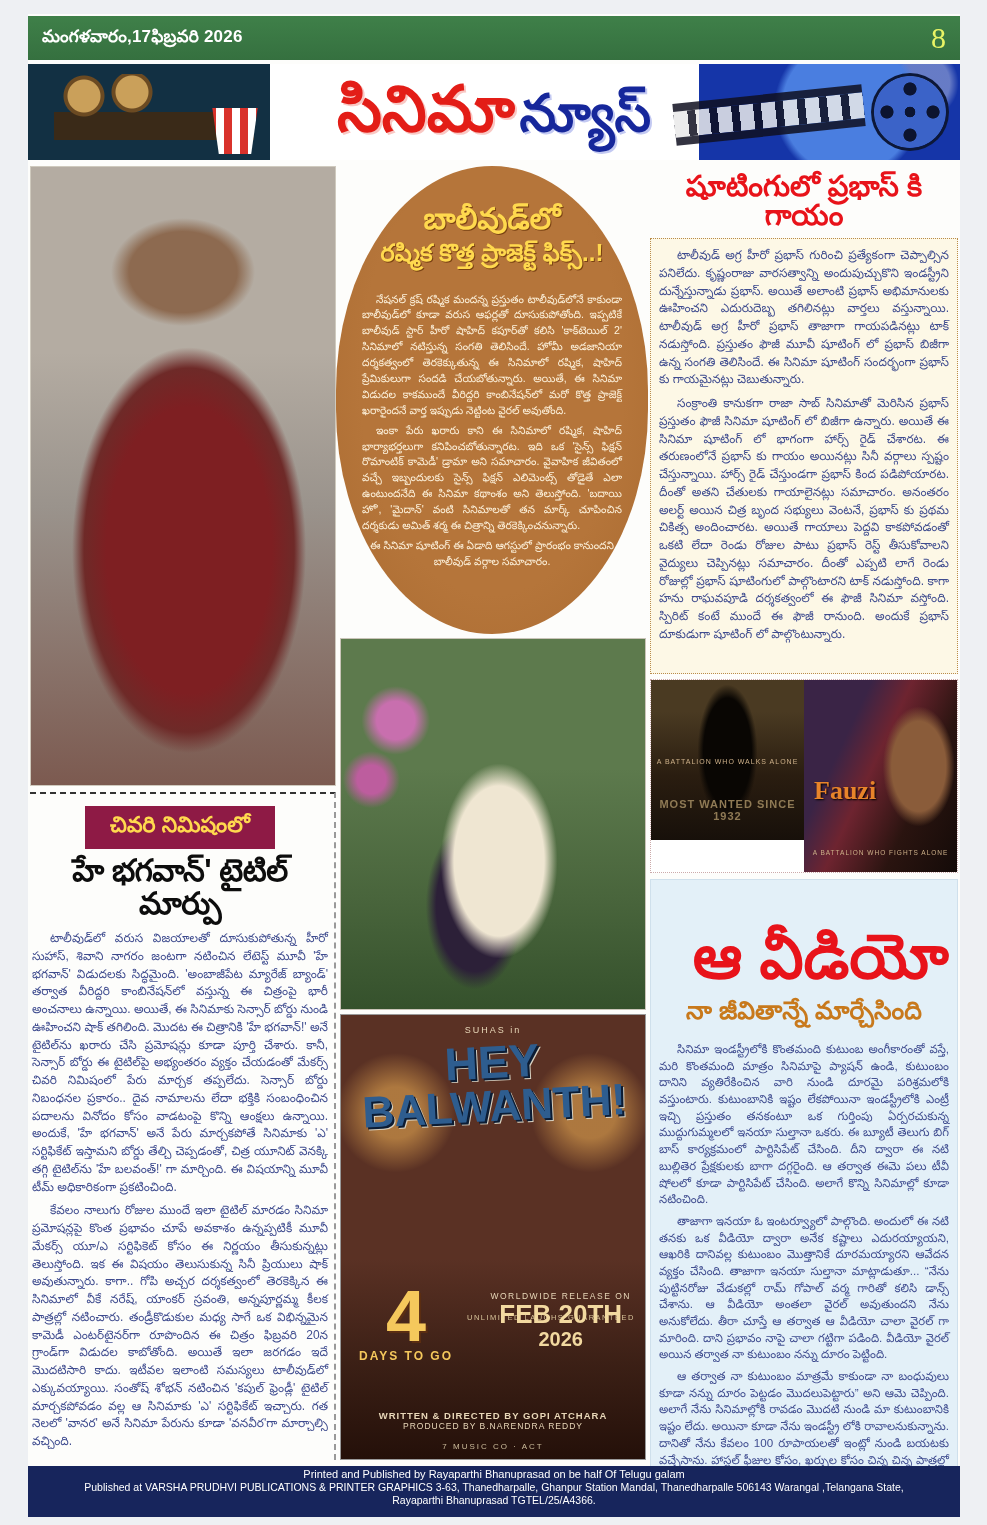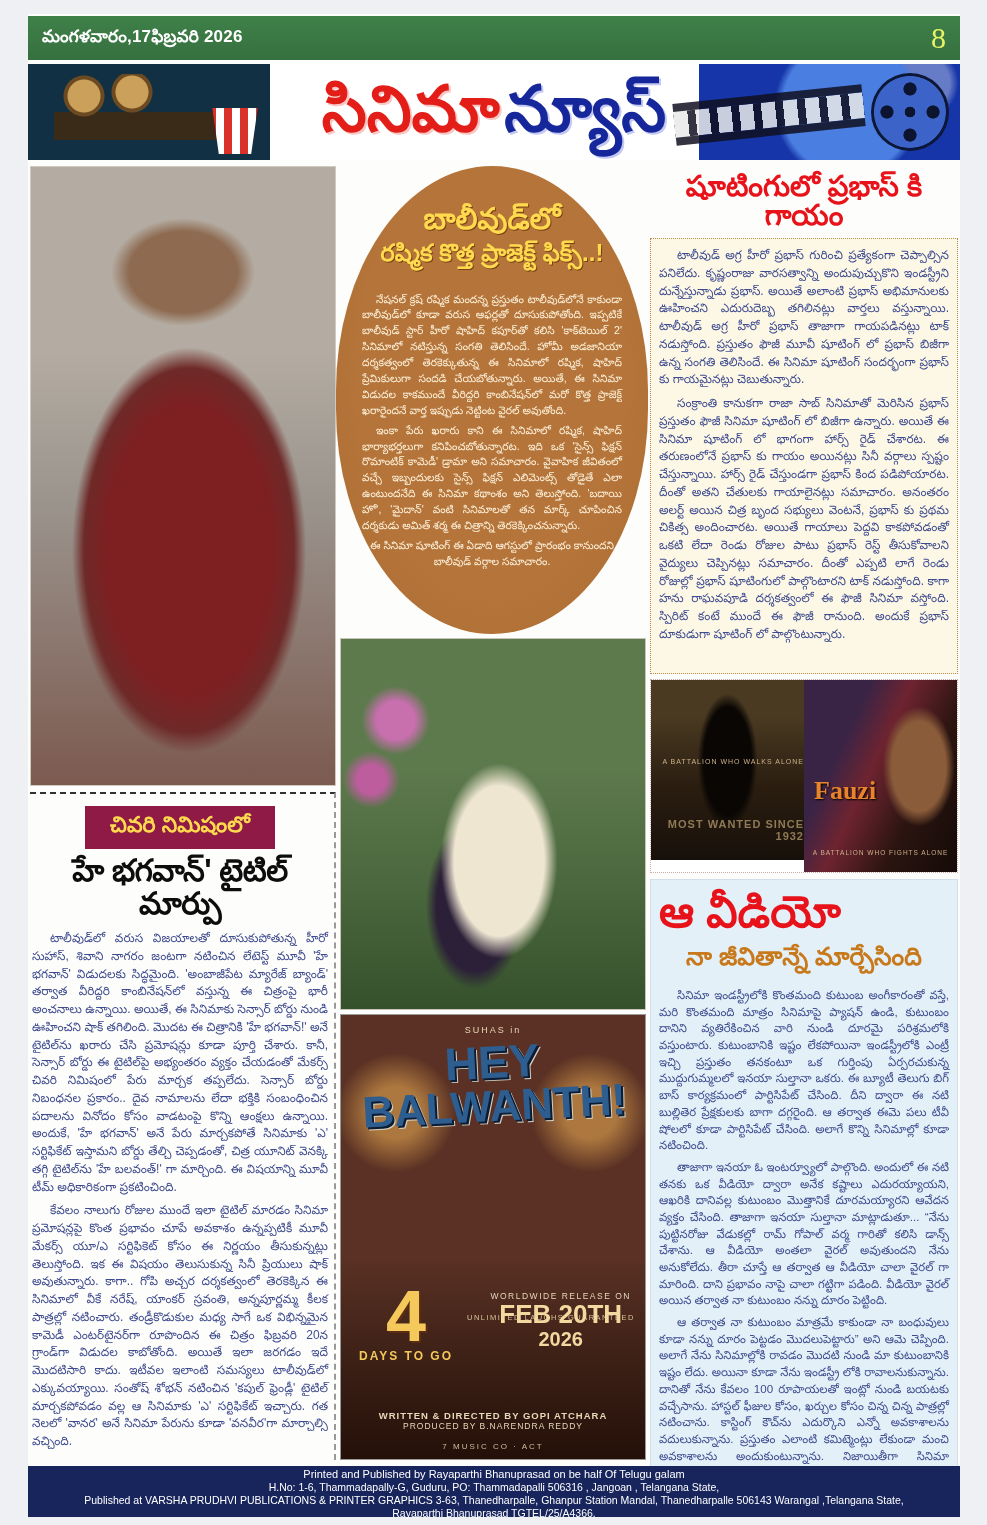--- a/index.html
+++ b/index.html
@@ -45,21 +45,21 @@
     clip-path:polygon(8% 18%, 92% 18%, 80% 100%, 20% 100%);
   }
   .popcorn:before {
     content:""; position:absolute; left:2px; top:-10px; width:50px; height:18px;
     background:radial-gradient(circle at 8px 10px,#f7e9b8 0 7px,transparent 8px),
                radial-gradient(circle at 24px 6px,#f3dfa4 0 8px,transparent 9px),
                radial-gradient(circle at 41px 10px,#f7e9b8 0 7px,transparent 8px);
   }
   .masthead-title { position:absolute; left:0; right:0; top:8px; text-align:center; font-weight:bold; }
   .masthead-title .t1 { color:#e31d17; font-size:64px; text-shadow:2px 2px 0 #f9c8c4; }
-  .masthead-title .t2 { color:#16279b; font-size:64px; text-shadow:2px 2px 0 #c3c9f2; }
+  .masthead-title .t2 { color:#16279b; font-size:52px; text-shadow:2px 2px 0 #c3c9f2; }
   .reel {
     position:absolute; right:14px; top:12px; width:72px; height:72px; border-radius:50%;
     background:
       radial-gradient(circle at 50% 50%, #0c1430 0 10%, transparent 11%),
       radial-gradient(circle at 50% 18%, #0c1430 0 9%, transparent 10%),
       radial-gradient(circle at 50% 82%, #0c1430 0 9%, transparent 10%),
       radial-gradient(circle at 18% 50%, #0c1430 0 9%, transparent 10%),
       radial-gradient(circle at 82% 50%, #0c1430 0 9%, transparent 10%),
       radial-gradient(circle, #3b63c8 0 70%, #16244f 71%);
     box-shadow:0 0 0 3px #0d1838;
@@ -160,43 +160,43 @@
 
   
   .h-prabhas { color:#e8131a; font-size:29px; font-weight:bold; text-align:center;
                line-height:1.0; margin:6px 0 8px; }
   .prabhas-body {
     background:#fdf8e6; border:1px dotted #b98c4a; padding:8px 8px 4px;
     height:436px; overflow:hidden;
   }
   .posters-row { display:flex; margin-top:5px; border:1px dotted #caa; background:#fff; }
   .fauzi-left {
-    width:50%; height:180px; position:relative; overflow:hidden; color:#cdb089;
+    width:50%; height:160px; position:relative; overflow:hidden; color:#cdb089;
     background:
       radial-gradient(ellipse 40px 90px at 50% 45%, #090603 0 60%, transparent 75%),
       linear-gradient(180deg,#4a3a22 0 20%, #2a1d10 60%, #17100a 100%);
-    text-align:right; font-size:7px; letter-spacing:1px;
+    text-align:center; font-size:7px; letter-spacing:1px;
   }
   .fauzi-left .fl1 { position:absolute; left:0; right:0; top:78px; }
   .fauzi-left .fl2 { position:absolute; left:0; right:0; bottom:18px; font-size:11px; color:#8f7a55; font-weight:bold; }
   .fauzi-right {
     width:50%; height:192px; position:relative; overflow:hidden;
     background:
       radial-gradient(ellipse 60px 100px at 75% 45%, #8a5c3a 0 45%, transparent 60%),
       linear-gradient(115deg,#3a2446 0 28%, #6e2430 45%, #2a1410 70%, #140b08 100%);
     text-align:center;
     padding-left:17px;
   }
   .fauzi-right .title { position:absolute; left:10px; top:96px; color:#e8842a; font-size:26px;
                         font-weight:bold; font-family:"Liberation Serif", serif; text-shadow:1px 1px 2px #000; }
   .fauzi-right .tag { position:absolute; left:0; right:0; bottom:16px; color:#cdb089; font-size:6.5px; letter-spacing:1px; }
 
   .video-box { margin-top:6px; background:#e3f0f8; border:1px solid #cfe0ec;
                padding:10px 8px 0; height:600px; overflow:hidden; }
-  .h-video { color:#e8131a; font-size:44px; font-weight:bold; text-align:left; line-height:1.0; }
+  .h-video { color:#e8131a; font-size:62px; font-weight:bold; text-align:right; line-height:1.0;margin-top:36px; }
   .h-video-sub { color:#c8791c; font-size:25px; font-weight:bold; text-align:center; margin:8px 0 10px; }
   .video-body { color:#3f4c8f; font-size:11.6px; line-height:1.44; text-align:justify; }
   .video-body p { text-indent:18px; margin-bottom:5px; }
 
   
   .footer {
     position:absolute; left:0; top:1452px; width:932px; height:51px;
     background:#17255c; color:#ffffff; text-align:center;
     font-size:10.5px; line-height:1.22; padding-top:2px;
   }
@@ -303,18 +303,17 @@
           <p>తాజాగా ఇనయా ఓ ఇంటర్వ్యూలో పాల్గొంది. అందులో ఈ నటి తనకు ఒక వీడియో ద్వారా అనేక కష్టాలు ఎదురయ్యాయని, ఆఖరికి దానివల్ల కుటుంబం మొత్తానికే దూరమయ్యారని ఆవేదన వ్యక్తం చేసింది. తాజాగా ఇనయా సుల్తానా మాట్లాడుతూ... “నేను పుట్టినరోజు వేడుకల్లో రామ్ గోపాల్ వర్మ గారితో కలిసి డాన్స్ చేశాను. ఆ వీడియో అంతలా వైరల్ అవుతుందని నేను అనుకోలేదు. తీరా చూస్తే ఆ తర్వాత ఆ వీడియో చాలా వైరల్ గా మారింది. దాని ప్రభావం నాపై చాలా గట్టిగా పడింది. వీడియో వైరల్ అయిన తర్వాత నా కుటుంబం నన్ను దూరం పెట్టింది.</p>
           <p>ఆ తర్వాత నా కుటుంబం మాత్రమే కాకుండా నా బంధువులు కూడా నన్ను దూరం పెట్టడం మొదలుపెట్టారు” అని ఆమె చెప్పింది. అలాగే నేను సినిమాల్లోకి రావడం మొదటి నుండి మా కుటుంబానికి ఇష్టం లేదు. అయినా కూడా నేను ఇండస్ట్రీ లోకి రావాలనుకున్నాను. దానితో నేను కేవలం 100 రూపాయలతో ఇంట్లో నుండి బయటకు వచ్చేసాను. హాస్టల్ ఫీజుల కోసం, ఖర్చుల కోసం చిన్న చిన్న పాత్రల్లో నటించాను. కాస్టింగ్ కౌచ్‌ను ఎదుర్కొని ఎన్నో అవకాశాలను వదులుకున్నాను. ప్రస్తుతం ఎలాంటి కమిట్మెంట్లు లేకుండా మంచి అవకాశాలను అందుకుంటున్నాను. నిజాయితీగా సినిమా ఇండస్ట్రీలో ఎదుగుతున్నందుకు ఆనందంగా ఉంది అని ఇనయా సుల్తానా చెప్పుకొచ్చింది.</p>
         </div>
       </div>
     </div>
 
   </div>
 
   <div class="footer">
     <div class="fl0">Printed and Published by Rayaparthi Bhanuprasad on be half Of Telugu galam</div>
-    <div>H.No: 1-6, Thammadapally-G, Guduru, PO: Thammadapalli    506316   , Jangoan ,  Telangana State,</div>
     <div>Published at VARSHA PRUDHVI PUBLICATIONS &amp; PRINTER GRAPHICS 3-63, Thanedharpalle, Ghanpur Station Mandal, Thanedharpalle 506143 Warangal ,Telangana State,</div>
     <div>Rayaparthi Bhanuprasad  TGTEL/25/A4366.</div>
   </div>
 
 </div>
 
 </body></html>

